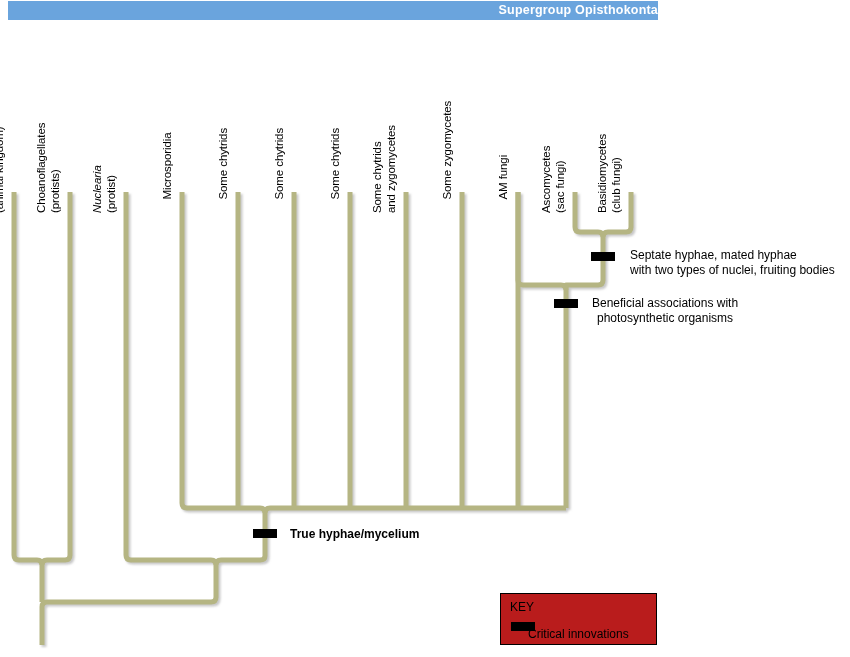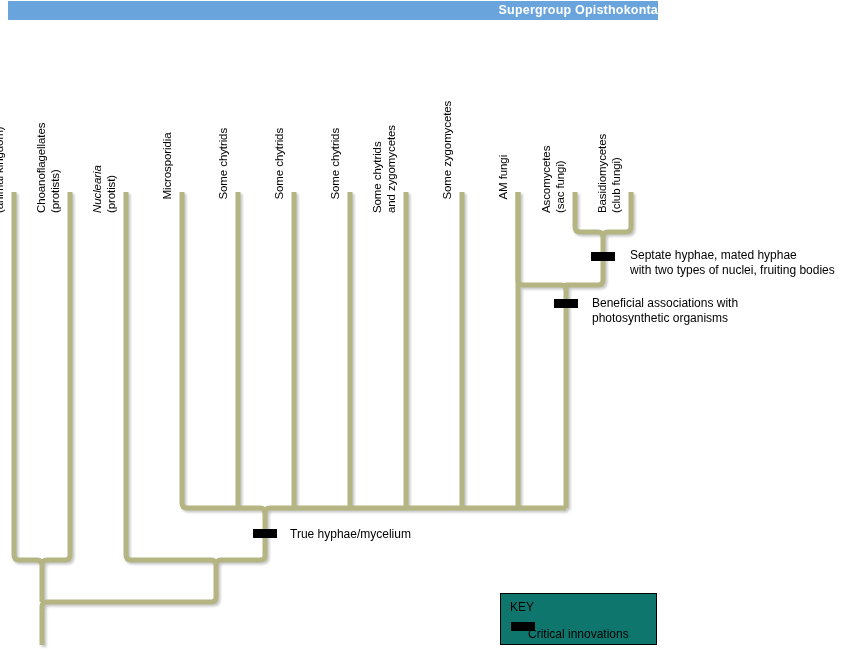--- a/index.html
+++ b/index.html
@@ -76,21 +76,21 @@
 
   
   #key-box {
     position: absolute;
     left: 500px;
     top: 593px;
     width: 157px;
     height: 52px;
     border: 1px solid #000000;
     box-sizing: border-box;
-    background: #0f766e;
+    background: #b91c1c;
   }
   #key-title {
     position: absolute;
     left: 9px;
     top: 6px;
     font-size: 12px;
     color: #000000;
   }
   #key-swatch {
     position: absolute;
@@ -183,24 +183,24 @@
   <div class="taxon-label" style="left:623px; top:186px;"><span>Basidiomycetes</span>
 <span>(club fungi)</span></div>
 
   <div class="innovation-marker" style="left:591px; top:252px;"></div>
   <div class="innovation-marker" style="left:554px; top:299px;"></div>
   <div class="innovation-marker" style="left:253px; top:529px;"></div>
 
   <div class="annotation" style="left:630px; top:248px;"><span>Septate hyphae, mated hyphae</span>
 <span>with two types of nuclei, fruiting bodies</span></div>
 
-  <div class="annotation" style="left:592px; top:296px;"><span>Beneficial associations with</span>
+  <div class="annotation" style="left:592px; top:296px;text-align:center;"><span>Beneficial associations with</span>
 <span>photosynthetic organisms</span></div>
 
-  <div class="annotation" style="left:290px; top:527px;"><span>True hyphae/mycelium</span></div>
+  <div class="annotation" style="left:290px; top:527px;font-weight:bold;"><span>True hyphae/mycelium</span></div>
 
   <div id="key-box">
     <div id="key-title">KEY</div>
     <div id="key-swatch"></div>
     <div id="key-entry-label">Critical innovations</div>
   </div>
 
 </div>
 
 </body></html>

